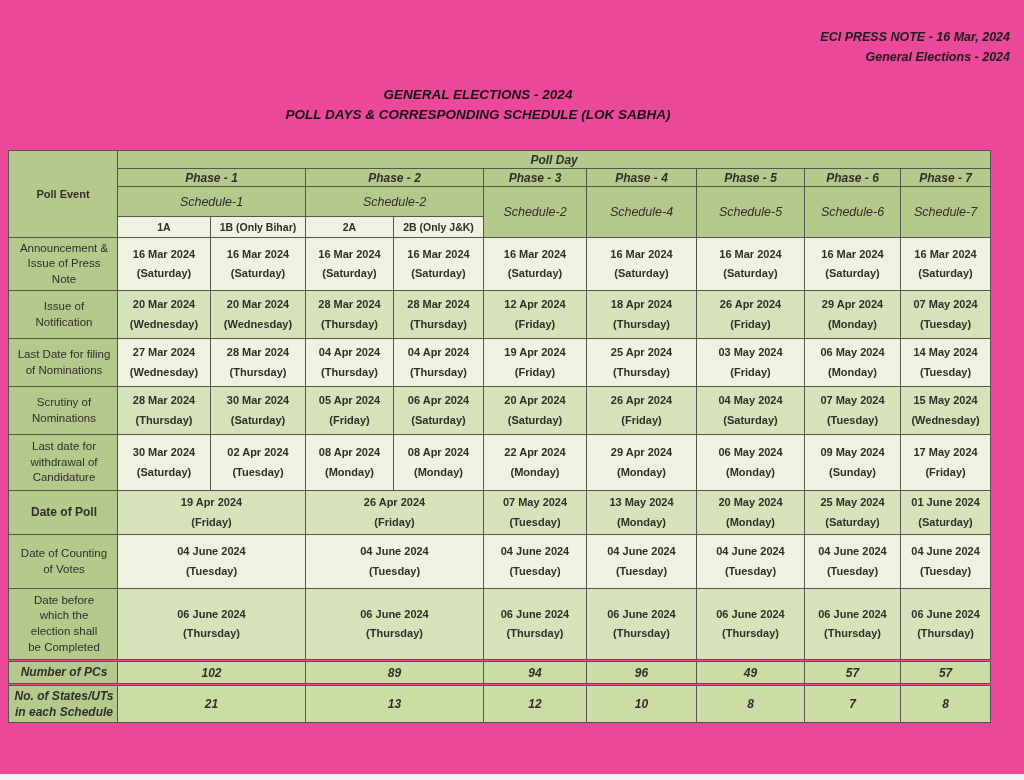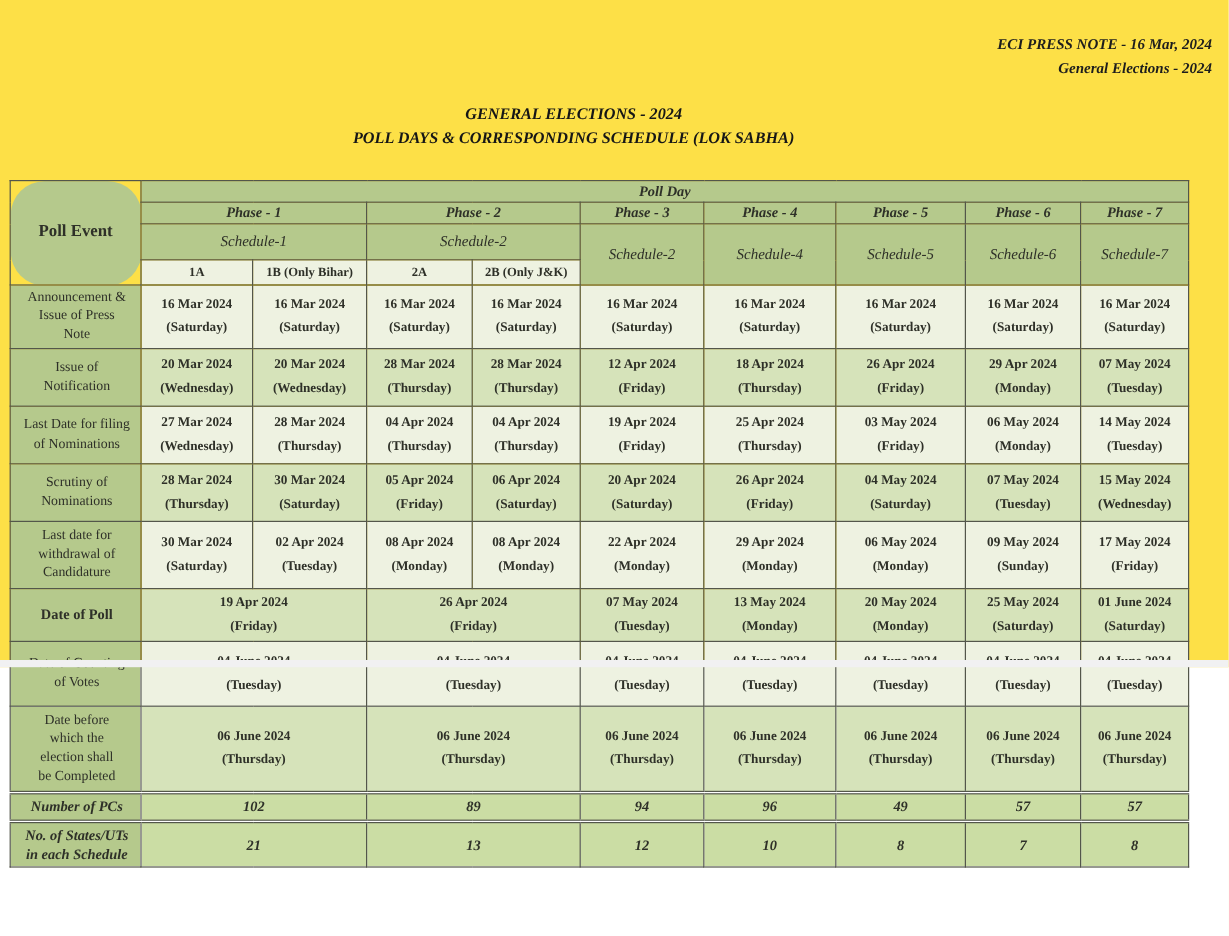--- a/index.html
+++ b/index.html
@@ -6,36 +6,36 @@
     --header-green:#b5c98c;
     --row-cream:#eef2e1;
     --row-green:#d6e3ba;
     --row-green-dark:#cbdda4;
     --border:#53564a;
     --ink:#2e3028;
   }
   *{box-sizing:border-box;margin:0;padding:0;}
   html,body{width:1024px;height:780px;background:#fff;overflow:hidden;
     font-family:"Liberation Sans",sans-serif;color:var(--ink);}
-  .page{position:relative;width:1024px;height:556px;background:#fde047;font-family:Liberation Serif, serif;}
+  .page{position:relative;width:1024px;height:780px;background:#ec4899;}
 
   .top-right{position:absolute;top:27px;right:14px;text-align:right;
     font-style:italic;font-weight:600;font-size:12.5px;line-height:1.6;color:#1d1d1d;}
 
   .titles{position:absolute;top:85px;left:8px;width:940px;text-align:center;
     font-style:italic;font-weight:bold;font-size:13.5px;line-height:1.5;color:#161616;}
 
   table.sched{position:absolute;top:150px;left:8px;width:982px;
     border-collapse:collapse;table-layout:fixed;}
   table.sched th,table.sched td{border:1px solid var(--border);
     text-align:center;vertical-align:middle;white-space:pre-line;overflow:hidden;}
 
   
   th{background:var(--header-green);font-weight:bold;}
-  th.corner{font-size:14px;font-style:normal;border-radius:28px;}
+  th.corner{font-size:11px;font-style:normal;}
   th.pollday{font-size:12px;font-style:italic;}
   th.phase{font-size:12px;font-style:italic;}
   th.schedule{font-size:12.5px;font-style:italic;font-weight:normal;}
   th.sub{background:var(--row-cream);font-size:10.5px;font-style:normal;}
 
   
   td.lab{background:var(--header-green);text-align:left;font-size:11.5px;
     padding:2px 3px 2px 5px;line-height:1.35;font-weight:normal;}
   td.lab.b{font-weight:bold;font-size:12px;}
   td.lab.bi{font-weight:bold;font-style:italic;font-size:12px;}

